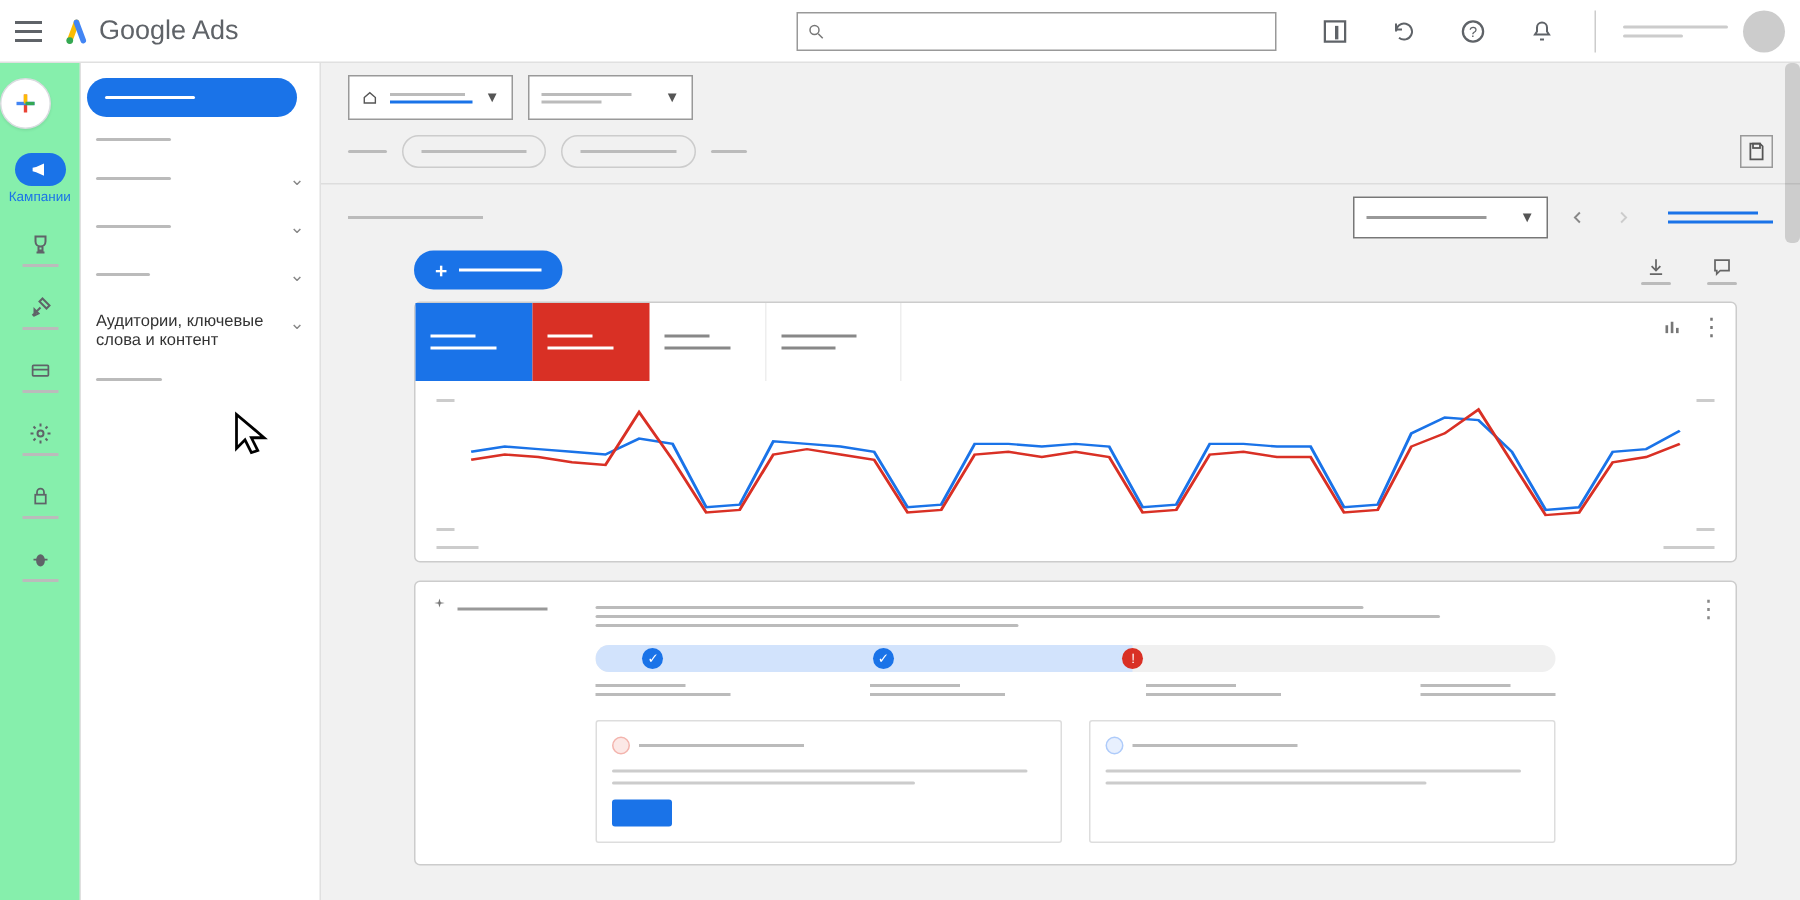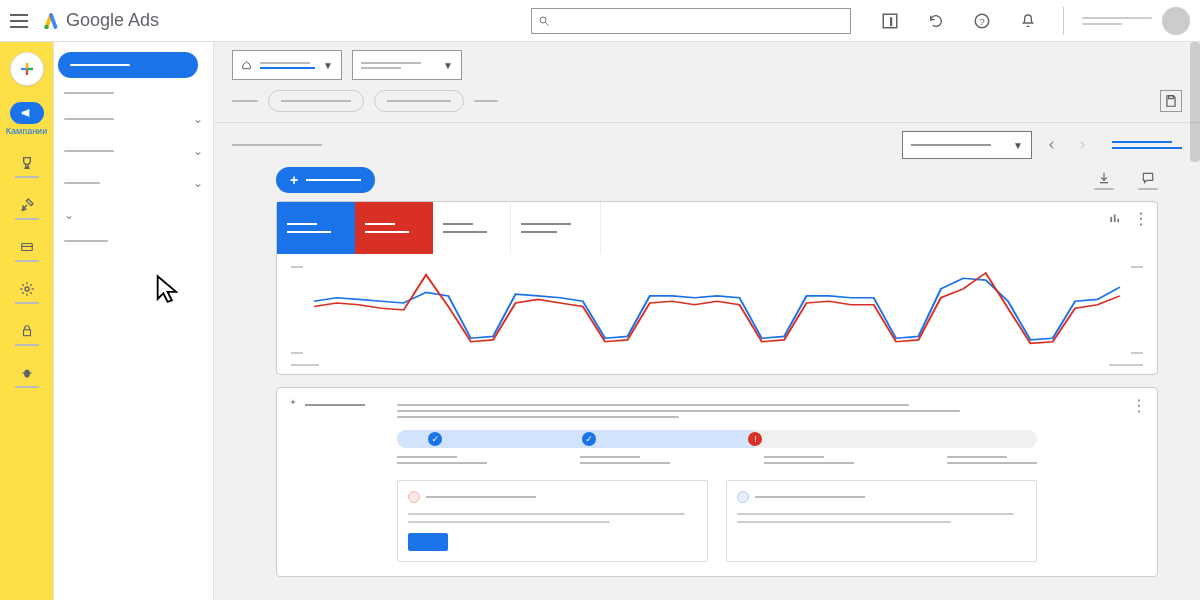--- a/index.html
+++ b/index.html
@@ -26,22 +26,22 @@
   .hicon { width:18px; height:18px; display:flex; align-items:center; justify-content:center; cursor:pointer; color:#5f6368;}
   .acct-block { display:flex; align-items:center; gap:10px; border-left:1px solid #ccc; padding-left:18px; height:28px;}
   .acct-lines { display:flex; flex-direction:column; gap:4px; }
   .acct-lines span { height:2px; background:#ccc; border-radius:1px;}
   .acct-lines span:first-child { width:70px; }
   .acct-lines span:last-child { width:40px; }
   .avatar { width:28px; height:28px; border-radius:50%; background:#ccc; }
 
   
   .rail {
-    position:absolute; left:0; top:42px; bottom:0; width:54px; background:#fde047; border-right:1px solid #e0e0e0;
-    display:flex; flex-direction:column; align-items:center; padding-top:10px; gap:14px;
+    position:absolute; left:0; top:42px; bottom:0; width:54px; background:#86efac; border-right:1px solid #e0e0e0;
+    display:flex; flex-direction:column; align-items:flex-start; padding-top:10px; gap:14px;
   }
   .fab {
     width:34px; height:34px; border-radius:50%; background:#fff; border:1px solid #dadce0;
     display:flex; align-items:center; justify-content:center; box-shadow:0 1px 2px rgba(0,0,0,.08);
   }
   .rail-item { display:flex; flex-direction:column; align-items:center; gap:2px; cursor:pointer; width:100%; padding:2px 0;}
   .rail-item .pill { width:34px; height:22px; border-radius:11px; display:flex; align-items:center; justify-content:center;}
   .rail-item.active .pill { background:#1a73e8; }
   .rail-item.active .lbl { color:#1a73e8; font-size:9px; }
   .rail-item .lbl { font-size:9px; color:#5f6368; }
@@ -318,20 +318,21 @@
   <div class="side-row">
       <span class="bar"></span>
       <span class="chev">⌄</span>
     </div>
   <div class="side-row">
       <span class="bar" style="width:36px"></span>
       <span class="chev">⌄</span>
     </div>
 
   <div class="side-label-row">
+    <span class="side-text">Аудитории, ключевые слова и контент</span>
     <span class="chev">⌄</span>
   </div>
 
   <div class="side-row">
       <span class="bar" style="width:44px"></span>
     </div>
 </div>
 
 <div class="main">
 

